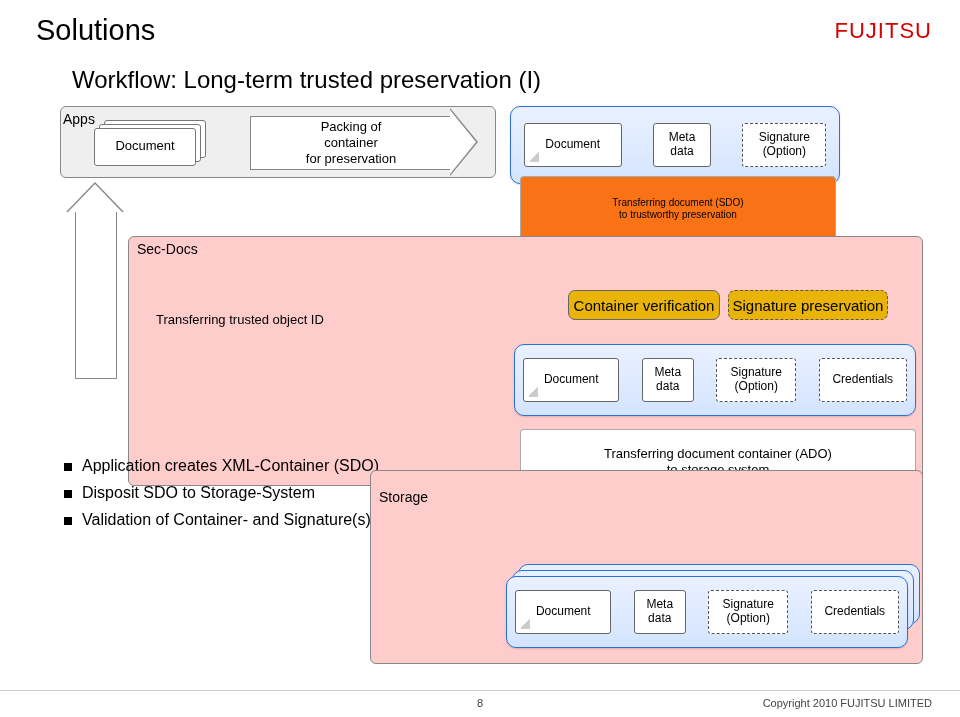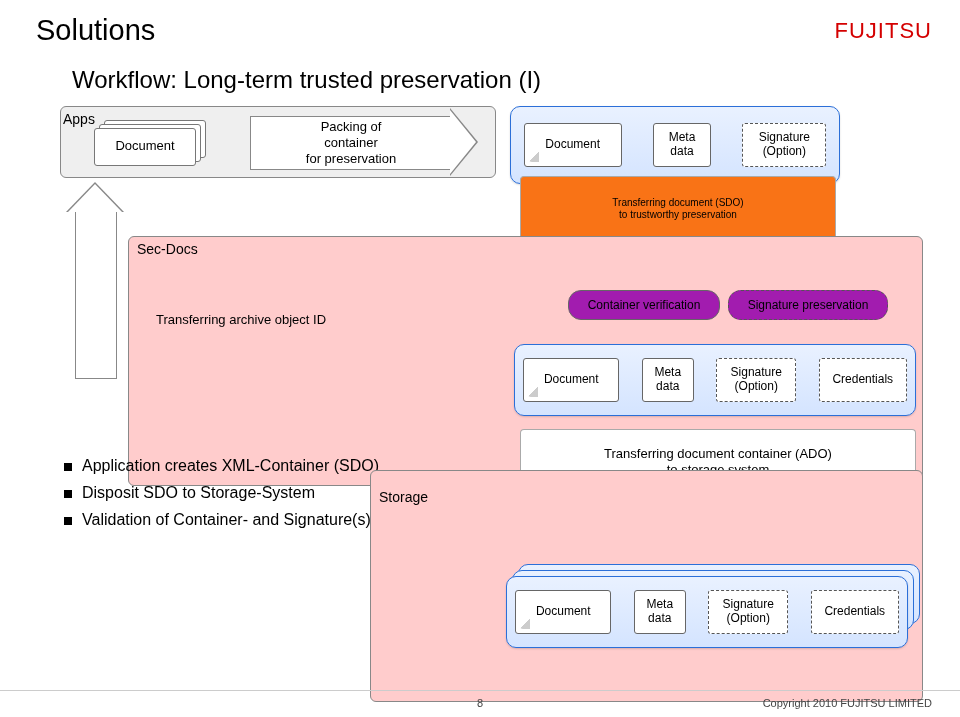--- a/index.html
+++ b/index.html
@@ -38,21 +38,21 @@
 .secdocs{left:128px;top:236px;width:795px;height:250px;background:#ffcccc}
 .secdocs-label{position:absolute;left:8px;top:4px;font-size:14px}
 
 
 .down-arrow{position:absolute;left:520px;top:176px;width:314px;height:100px}
 .da-body{position:absolute;left:0;top:0;width:314px;height:64px;border:1px solid #aaa;border-bottom:none;background:#f97316;display:flex;align-items:center;justify-content:center;text-align:center;font-size:10px;line-height:1.2;border-top-left-radius:4px;border-top-right-radius:4px}
 .da-head{position:absolute;left:0;top:64px;width:0;height:0;border-left:157px solid transparent;border-right:157px solid transparent;border-top:34px solid #aaa}
 .da-head::after{content:"";position:absolute;left:-155px;top:-34px;width:0;height:0;border-left:155px solid transparent;border-right:155px solid transparent;border-top:32px solid #fff}
 
 
-.verif{position:absolute;border:1px solid #666;border-radius:13px;background:#a21caf;font-size:12px;display:flex;align-items:center;justify-content:center;height:28px}
+.verif{position:absolute;border:1px solid #666;border-radius:7px;background:#eab308;font-size:15px;display:flex;align-items:center;justify-content:center;height:28px}
 .verif.cont{left:568px;top:290px;width:150px}
 .verif.sig{left:728px;top:290px;width:158px;border:1.5px dashed #555}
 
 
 .sdo-mid{left:514px;top:344px;width:400px;height:58px}
 .sdo-mid .chip.doc{width:94px}
 .sdo-mid .chip.meta{width:50px}
 .sdo-mid .chip.sig{width:78px}
 .sdo-mid .chip.cred{width:86px}
 
@@ -62,21 +62,21 @@
 .ua-head::after{content:"";position:absolute;left:-27px;top:2px;width:0;height:0;border-left:27px solid transparent;border-right:27px solid transparent;border-bottom:28px solid #fff}
 .ua-body{position:absolute;left:9px;top:30px;width:40px;height:166px;border:1px solid #888;border-top:none;background:#fff}
 .archive-id{position:absolute;left:156px;top:312px;font-size:13px}
 
 
 .bullets{position:absolute;left:24px;top:440px;width:320px;font-size:16px}
 .bullets li{margin:0 0 6px 0;list-style:none;position:relative;padding-left:18px;line-height:1.3}
 .bullets li::before{content:"";position:absolute;left:0;top:7px;width:8px;height:8px;background:#000}
 
 
-.storage{left:370px;top:470px;width:553px;height:232px;background:#ffcccc}
+.storage{left:370px;top:470px;width:553px;height:194px;background:#ffcccc}
 .storage-label{position:absolute;left:8px;top:18px;font-size:14px}
 
 
 .down-arrow2{position:absolute;left:520px;top:412px;width:394px;height:106px}
 .da2-body{position:absolute;left:0;top:17px;width:394px;height:64px;border:1px solid #aaa;border-bottom:none;background:#fff;display:flex;align-items:center;justify-content:center;text-align:center;font-size:13px;line-height:1.2;border-top-left-radius:4px;border-top-right-radius:4px}
 .da2-head{position:absolute;left:0;top:64px;width:0;height:0;border-left:197px solid transparent;border-right:197px solid transparent;border-top:40px solid #aaa}
 .da2-head::after{content:"";position:absolute;left:-195px;top:-40px;width:0;height:0;border-left:195px solid transparent;border-right:195px solid transparent;border-top:38px solid #fff}
 
 
 .sdo-stack{position:absolute;left:506px;top:564px;width:404px;height:76px}
@@ -139,21 +139,21 @@
 <div class="verif cont">Container verification</div>
 <div class="verif sig">Signature preservation</div>
 <div class="sdo-box sdo-mid">
   <div class="chip doc">Document</div>
   <div class="chip meta" style="white-space:pre-line">Meta
 data</div>
   <div class="chip sig" style="white-space:pre-line">Signature
 (Option)</div>
   <div class="chip cred">Credentials</div>
 </div>
-<div class="archive-id">Transferring archive object ID</div>
+<div class="archive-id">Transferring trusted object ID</div>
 
 <div class="up-arrow">
   <div class="ua-head"></div>
   <div class="ua-body"></div>
 </div>
 
 <ul class="bullets">
   <li>Application creates XML-Container (SDO)</li>
   <li>Disposit SDO to Storage-System</li>
   <li>Validation of Container- and Signature(s)</li>

